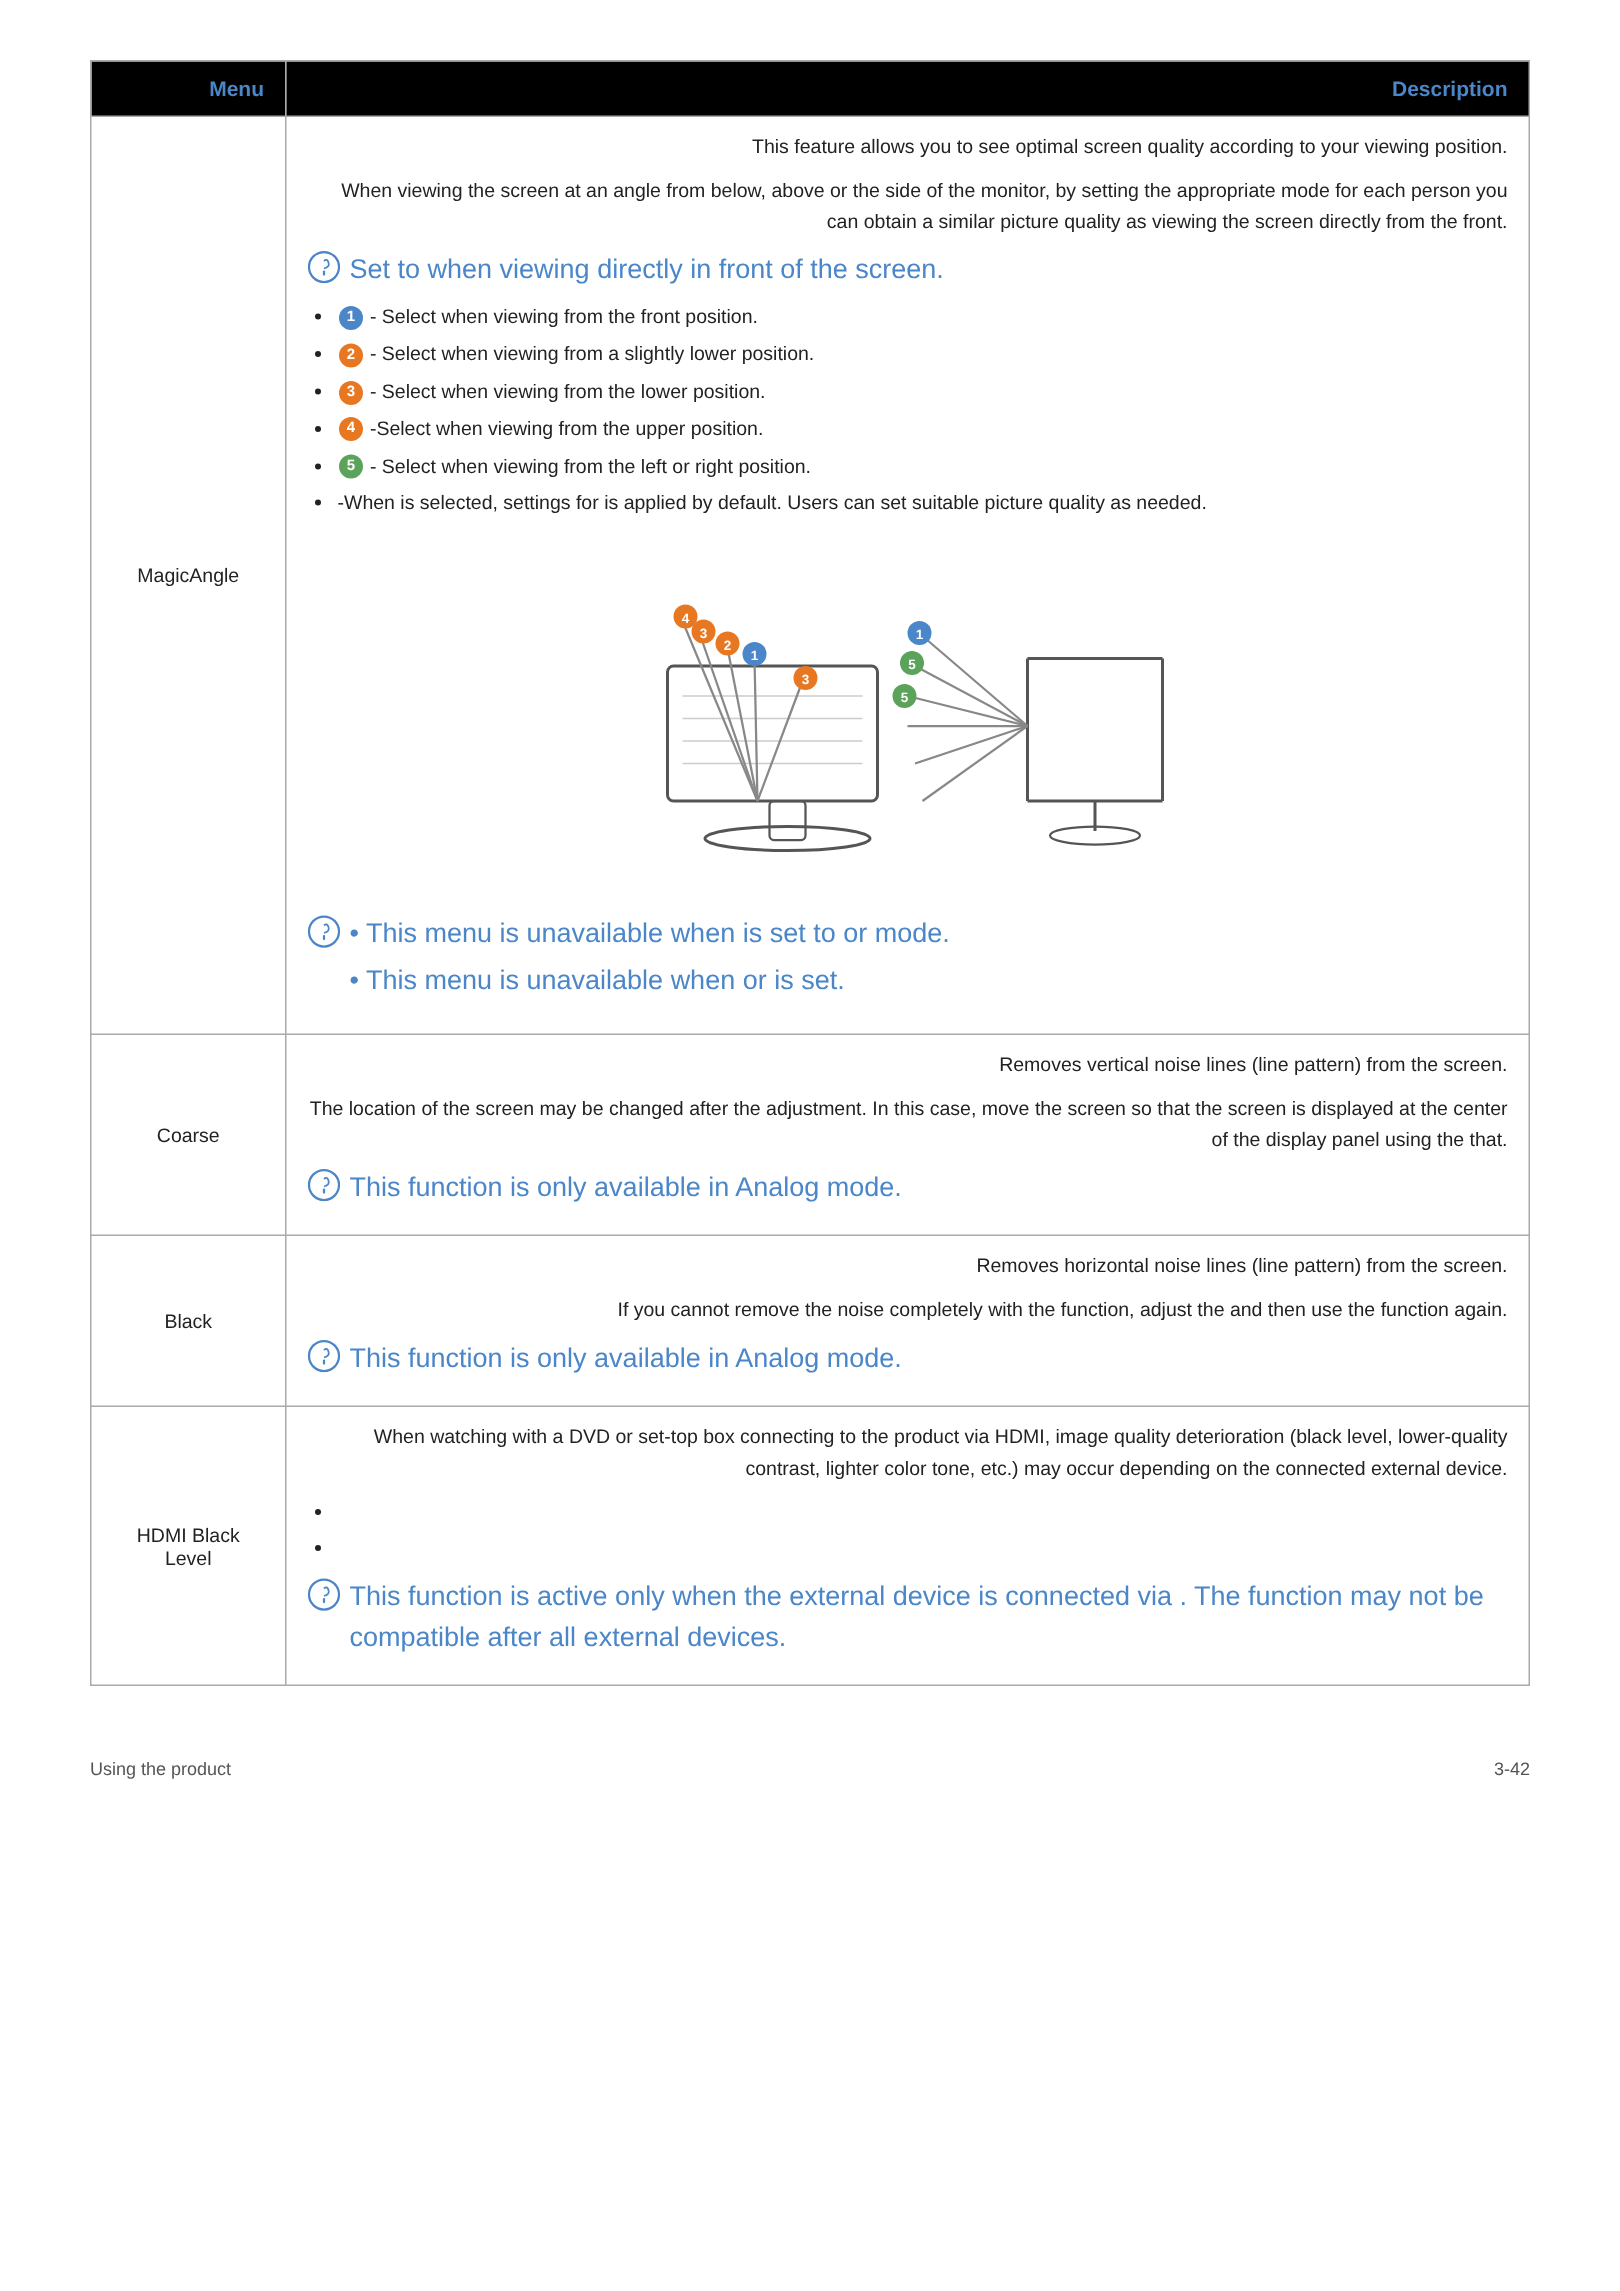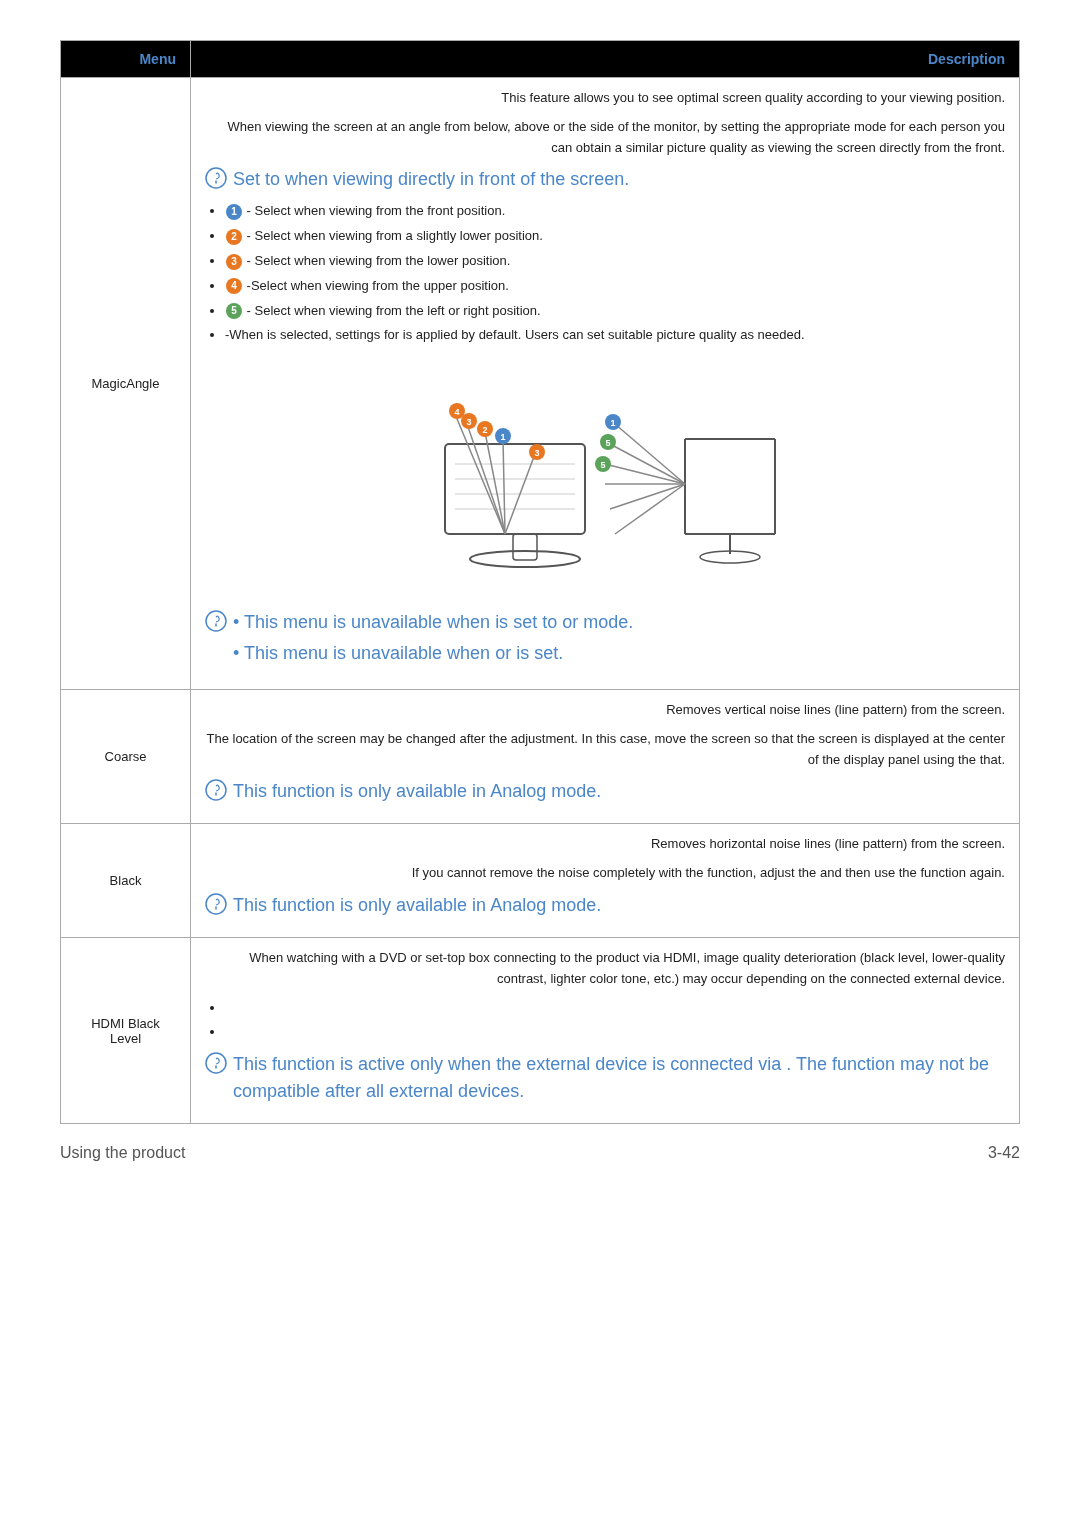--- a/index.html
+++ b/index.html
@@ -85,22 +85,22 @@
     .diagram-area {
       text-align: center;
       margin: 18px 0;
     }
     .diagram-area svg {
       max-width: 420px;
     }
     .page-footer {
       display: flex;
       justify-content: space-between;
-      margin-top: 20px;
-      font-size: 16px;
+      margin-top: 48px;
+      font-size: 12px;
       color: #555;
     }
   </style>
 </head>
 <body>
 
 <div class="page-content">
   <table>
     <thead>
       <tr>

